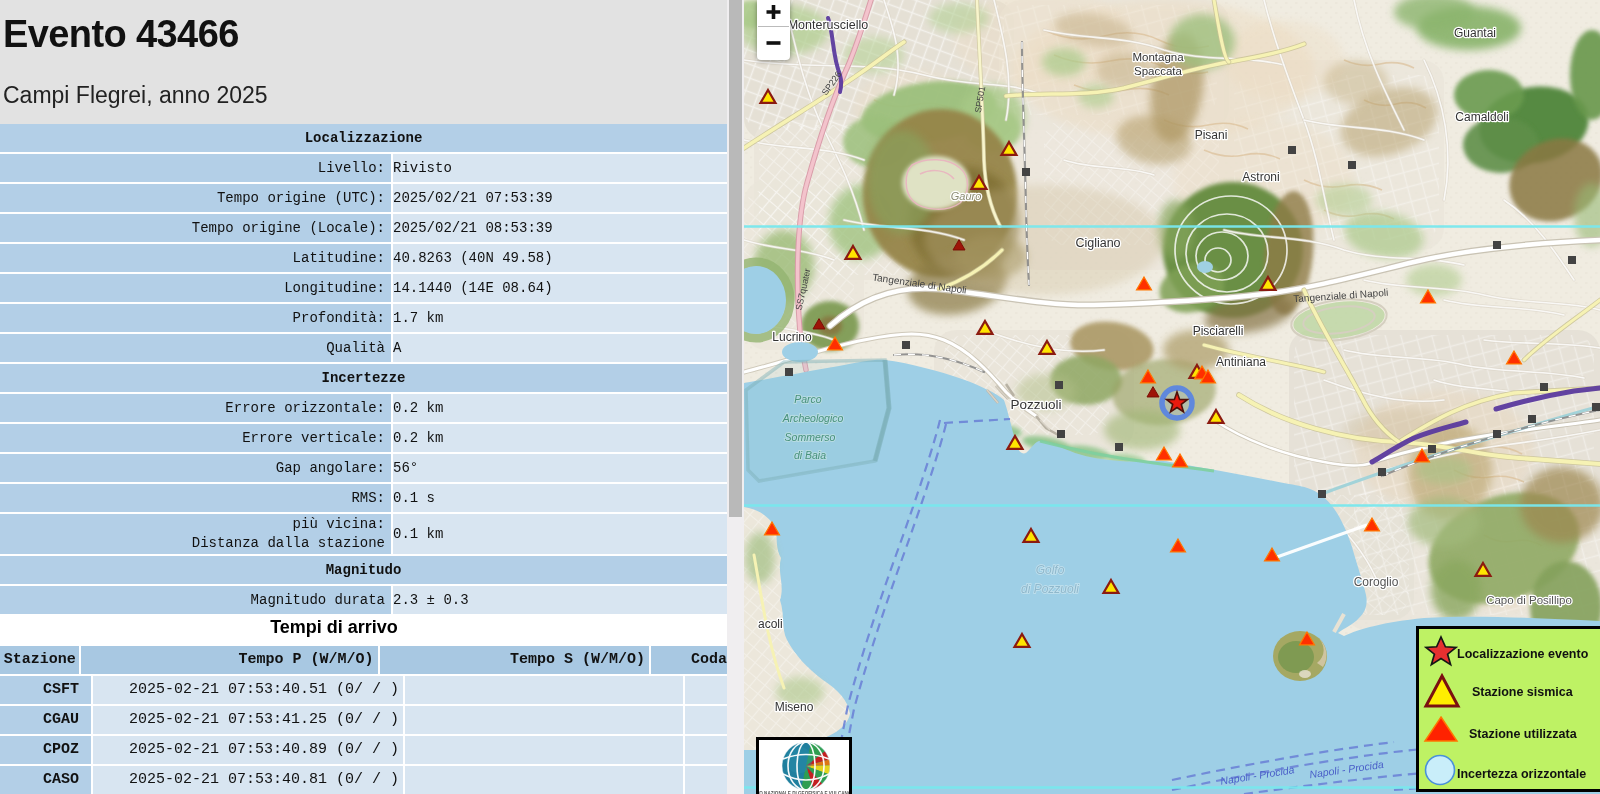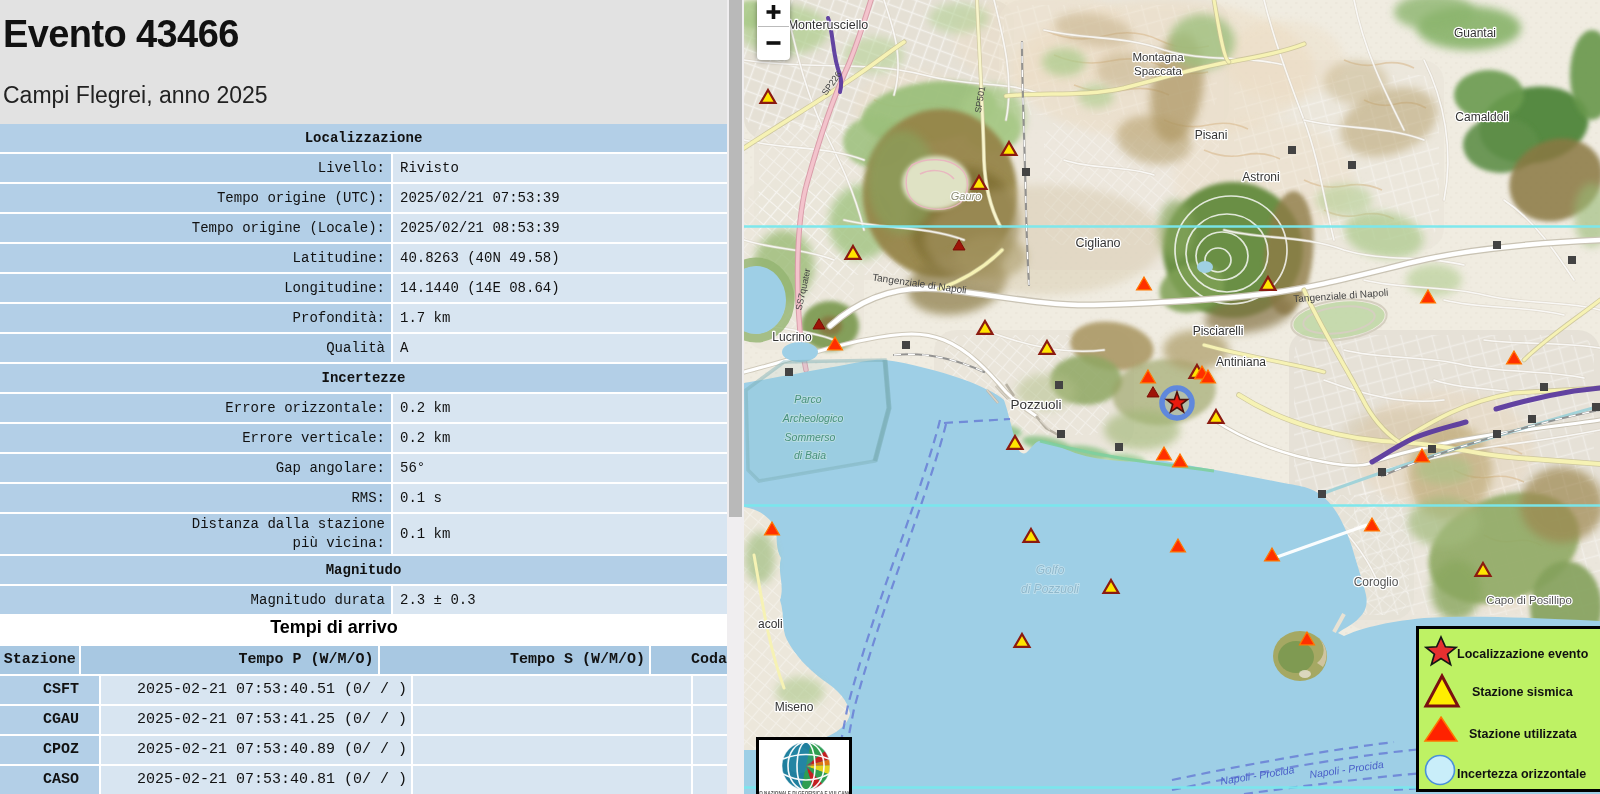--- a/index.html
+++ b/index.html
@@ -4,28 +4,28 @@
 <style>
 html,body{margin:0;padding:0;width:1600px;height:794px;overflow:hidden;background:#fff;}
 body{font-family:"Liberation Sans", sans-serif;}
 #left{position:absolute;left:0;top:0;width:727px;height:794px;background:#fff;}
 #lefttop{position:absolute;left:0;top:0;width:727px;height:124px;background:#e2e2e2;}
 h1{position:absolute;left:3px;top:13px;margin:0;font-size:38px;font-weight:bold;color:#111;letter-spacing:-0.6px;}
 .sub{position:absolute;left:3px;top:82px;font-size:23px;color:#222;}
 #tbl{position:absolute;left:0;top:124px;width:727px;font-family:"Liberation Mono",monospace;font-size:14px;color:#111;}
 .row{display:flex;margin-bottom:2px;}
 .lab{width:385px;background:#b3cfe7;text-align:right;padding-right:6px;box-sizing:content-box;height:28px;line-height:28px;}
-.val{margin-left:2px;flex:1;background:#d8e5f1;padding-left:7px;height:28px;line-height:28px;}
+.val{margin-left:2px;flex:1;background:#d8e5f1;height:28px;line-height:28px;}
 .hdr{background:#b3cfe7;text-align:center;font-weight:bold;height:28px;line-height:28px;margin-bottom:2px;}
 .row2 .lab{height:40px;line-height:19px;padding-top:0px;display:flex;flex-direction:column;justify-content:center;}
 .row2 .val{height:40px;line-height:40px;}
 .arrtitle{position:absolute;left:0;top:617px;width:668px;text-align:center;font-size:18px;font-weight:bold;color:#000;}
 #arr{position:absolute;left:0;top:646px;width:727px;font-family:"Liberation Mono",monospace;font-size:15px;color:#111;}
 .arow{display:flex;margin-bottom:2px;}
-.c0{width:79px;height:28px;line-height:28px;text-align:right;padding-right:20px;background:#b3cfe7;font-weight:bold;}
+.c0{width:79px;height:28px;line-height:28px;text-align:right;padding-right:12px;background:#b3cfe7;font-weight:bold;}
 .c1{width:306px;height:28px;line-height:28px;margin-left:2px;background:#d8e5f1;text-align:right;padding-right:4px;}
 .c2{width:278px;height:28px;line-height:28px;margin-left:2px;background:#d8e5f1;}
 .c3{flex:1;height:28px;line-height:28px;margin-left:2px;background:#d8e5f1;}
 .ahead .c0{background:#a8c8e2;font-weight:bold;text-align:center;padding-right:0;width:83px;}
 .ahead .c1,.ahead .c2{background:#a8c8e2;font-weight:bold;}
 .ahead .c3{background:#a8c8e2;font-weight:bold;text-align:center;padding-left:40px;}
 #sbar{position:absolute;left:727px;top:0;width:17px;height:794px;background:#f0eef0;}
 #sthumb{position:absolute;left:2px;top:0px;width:13px;height:517px;background:#b9b9b9;}
 #map{position:absolute;left:744px;top:0;width:948px;height:794px;background:#f2eee4;overflow:hidden;}
 #zoomctl{position:absolute;left:13px;top:0px;width:33px;height:60px;background:#fff;border-radius:0 0 4px 4px;box-shadow:0 1px 5px rgba(0,0,0,0.4);z-index:30;}
@@ -82,22 +82,22 @@
     <div class="row">
         <div class="lab">Gap angolare:</div>
         <div class="val">56°</div>
       </div>
     <div class="row">
         <div class="lab">RMS:</div>
         <div class="val">0.1 s</div>
       </div>
     <div class="row row2">
         <div class="lab">
+          <span>più vicina:</span>
           <span>Distanza dalla stazione</span>
-          <span>più vicina:</span>
         </div>
         <div class="val">0.1 km</div>
       </div>
     <div class="hdr">Magnitudo</div>
     <div class="row">
         <div class="lab">Magnitudo durata</div>
         <div class="val">2.3 ± 0.3</div>
       </div>
   </div>
   <div class="arrtitle">Tempi di arrivo</div>

